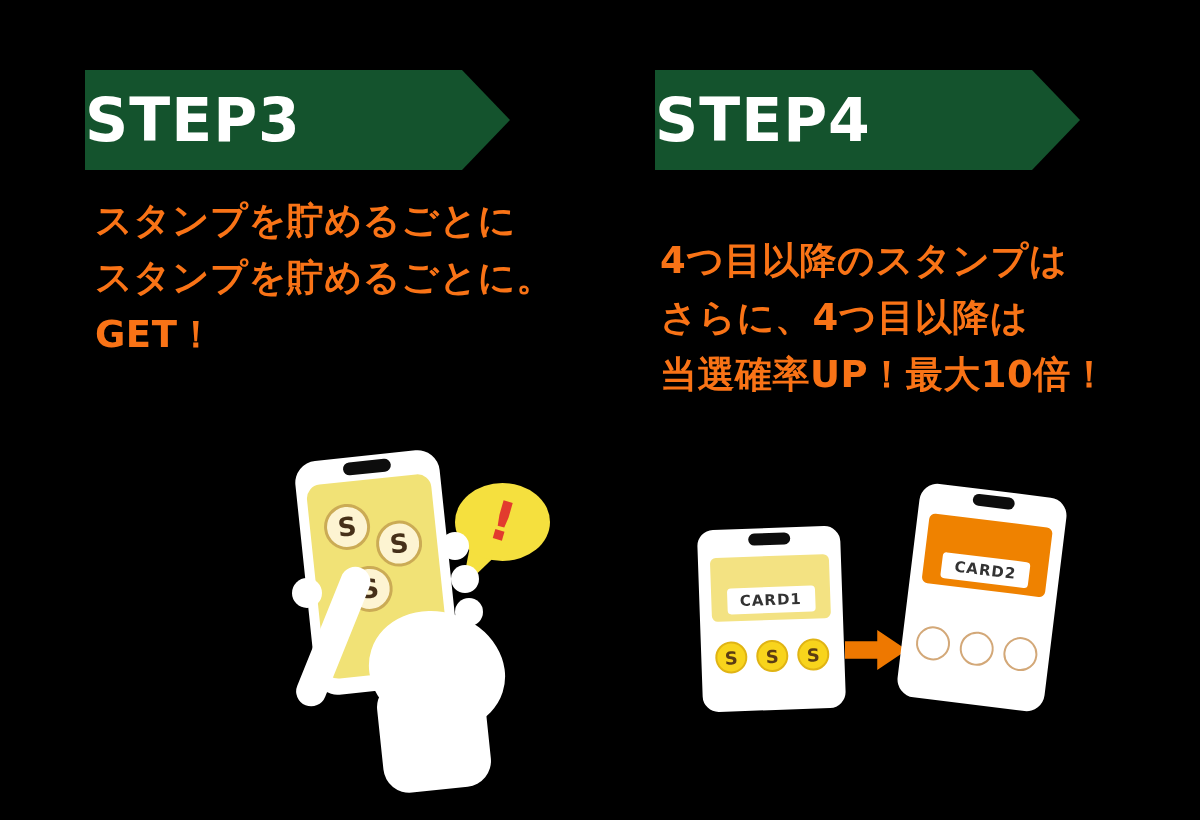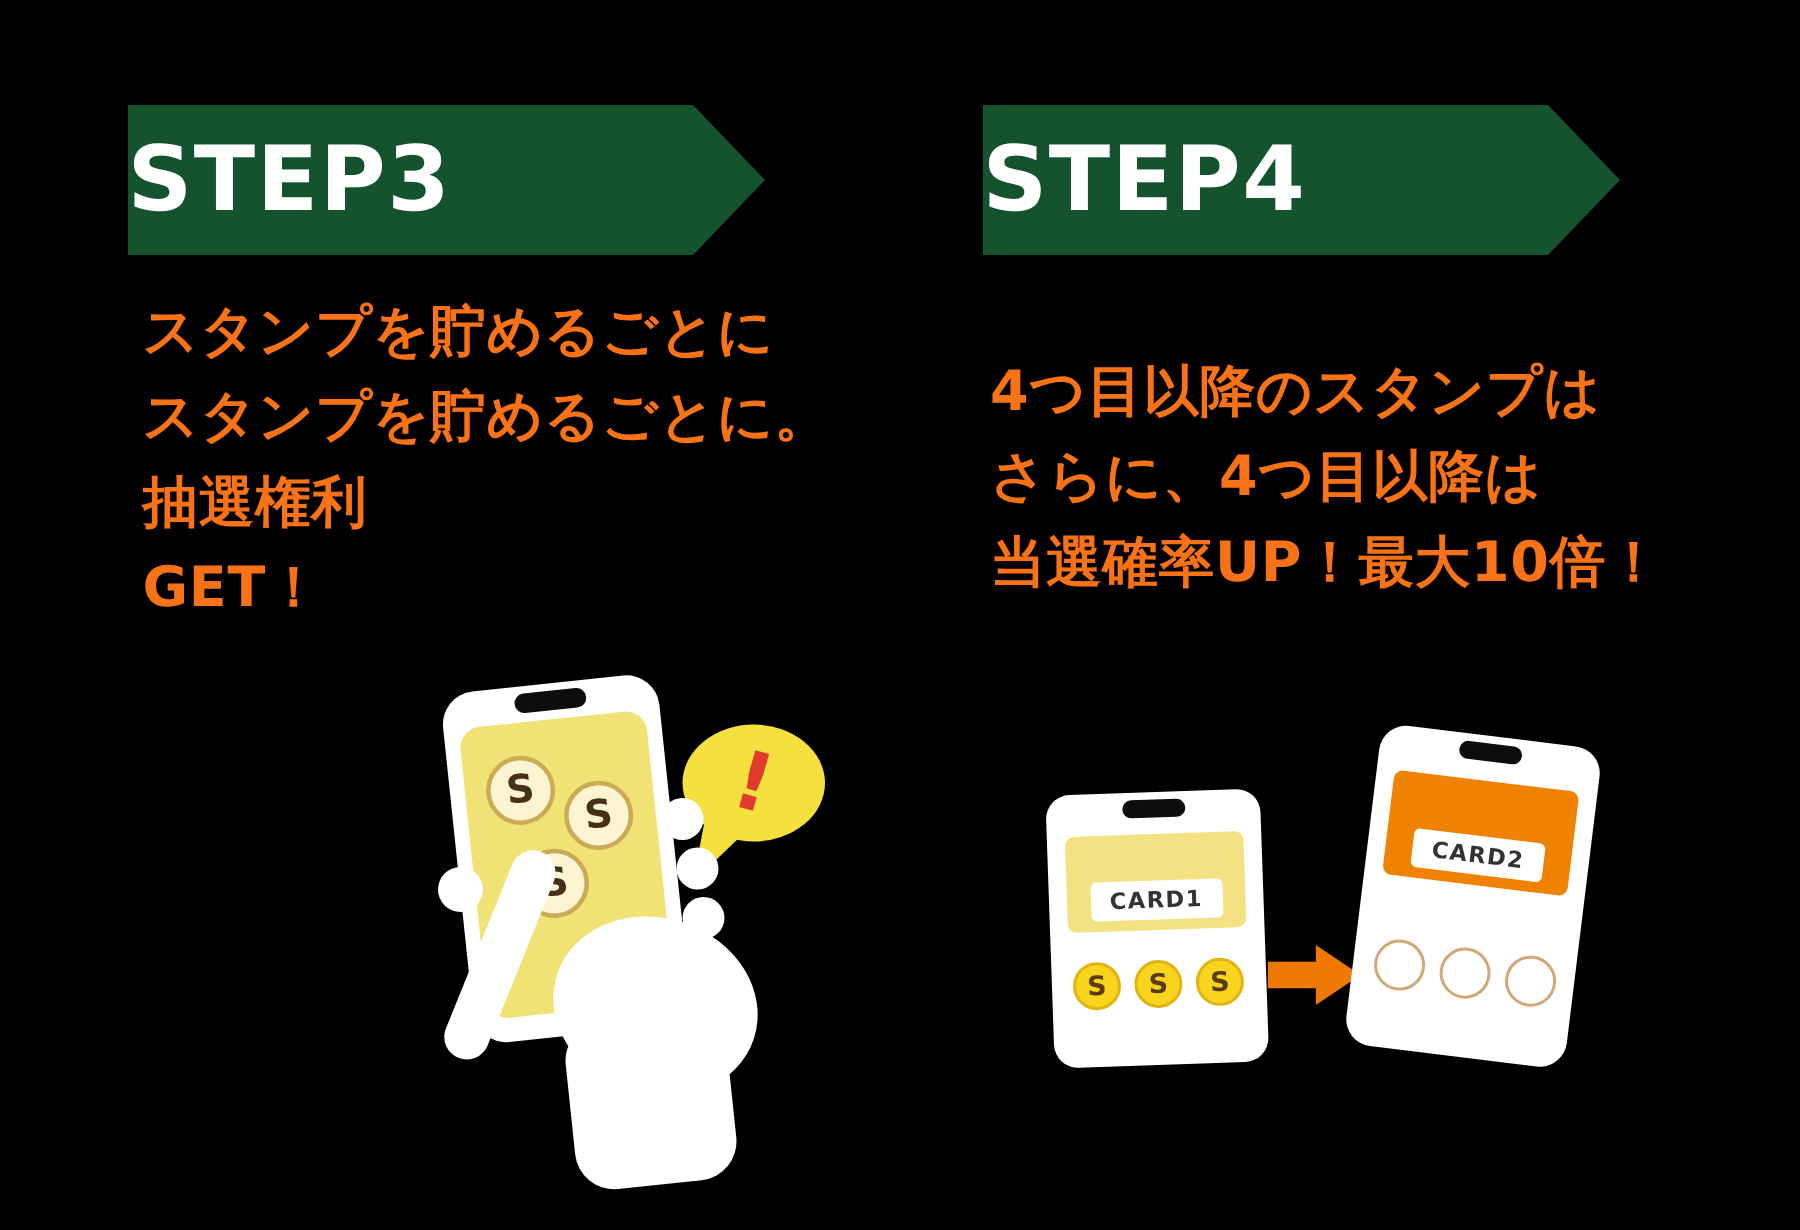--- a/index.html
+++ b/index.html
@@ -156,21 +156,20 @@
     <span class="banner-label">STEP3</span>
   </div>
 
   <div class="banner banner-step4">
     <span class="banner-label">STEP4</span>
   </div>
 
   <div class="desc desc-step3">
     <div>スタンプを貯めるごとに</div>
     <div>スタンプを貯めるごとに。</div>
-    <div>抽選権利</div>
     <div>GET！</div>
   </div>
 
   <div class="desc desc-step4">
     <div>4つ目以降のスタンプは</div>
     <div>さらに、4つ目以降は</div>
     <div>当選確率UP！最大10倍！</div>
   </div>
 
   <div class="illus3">

